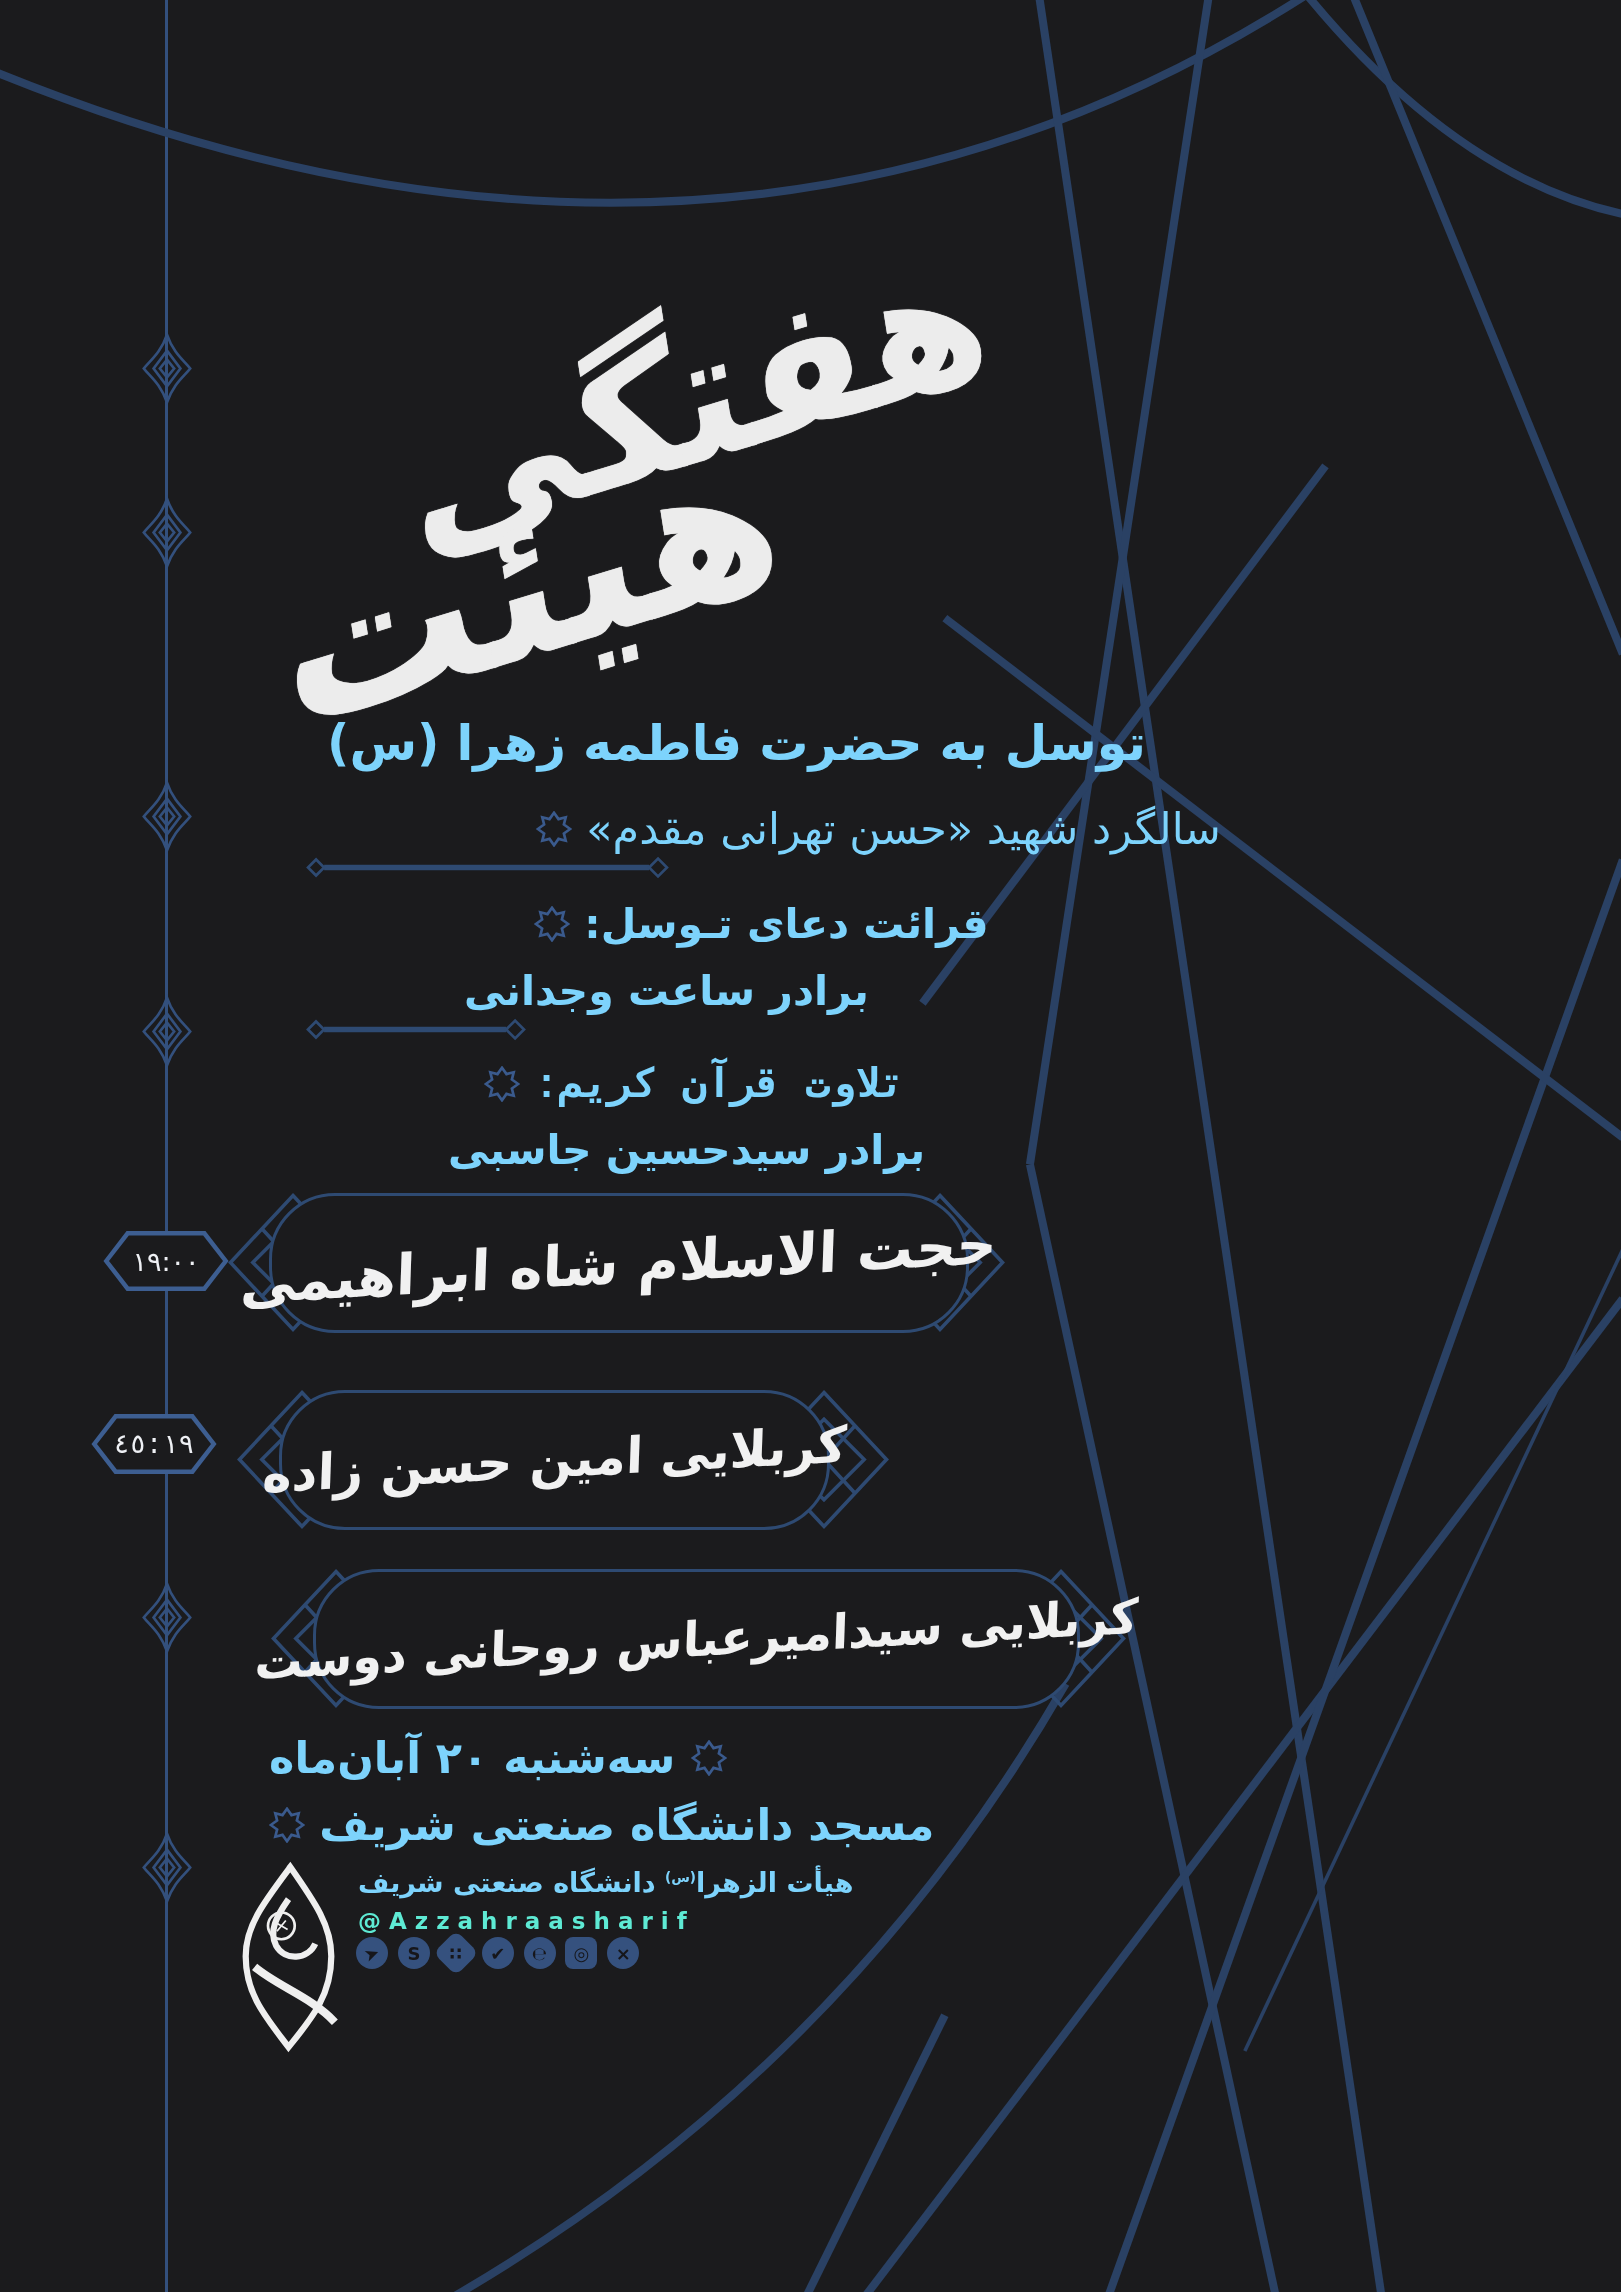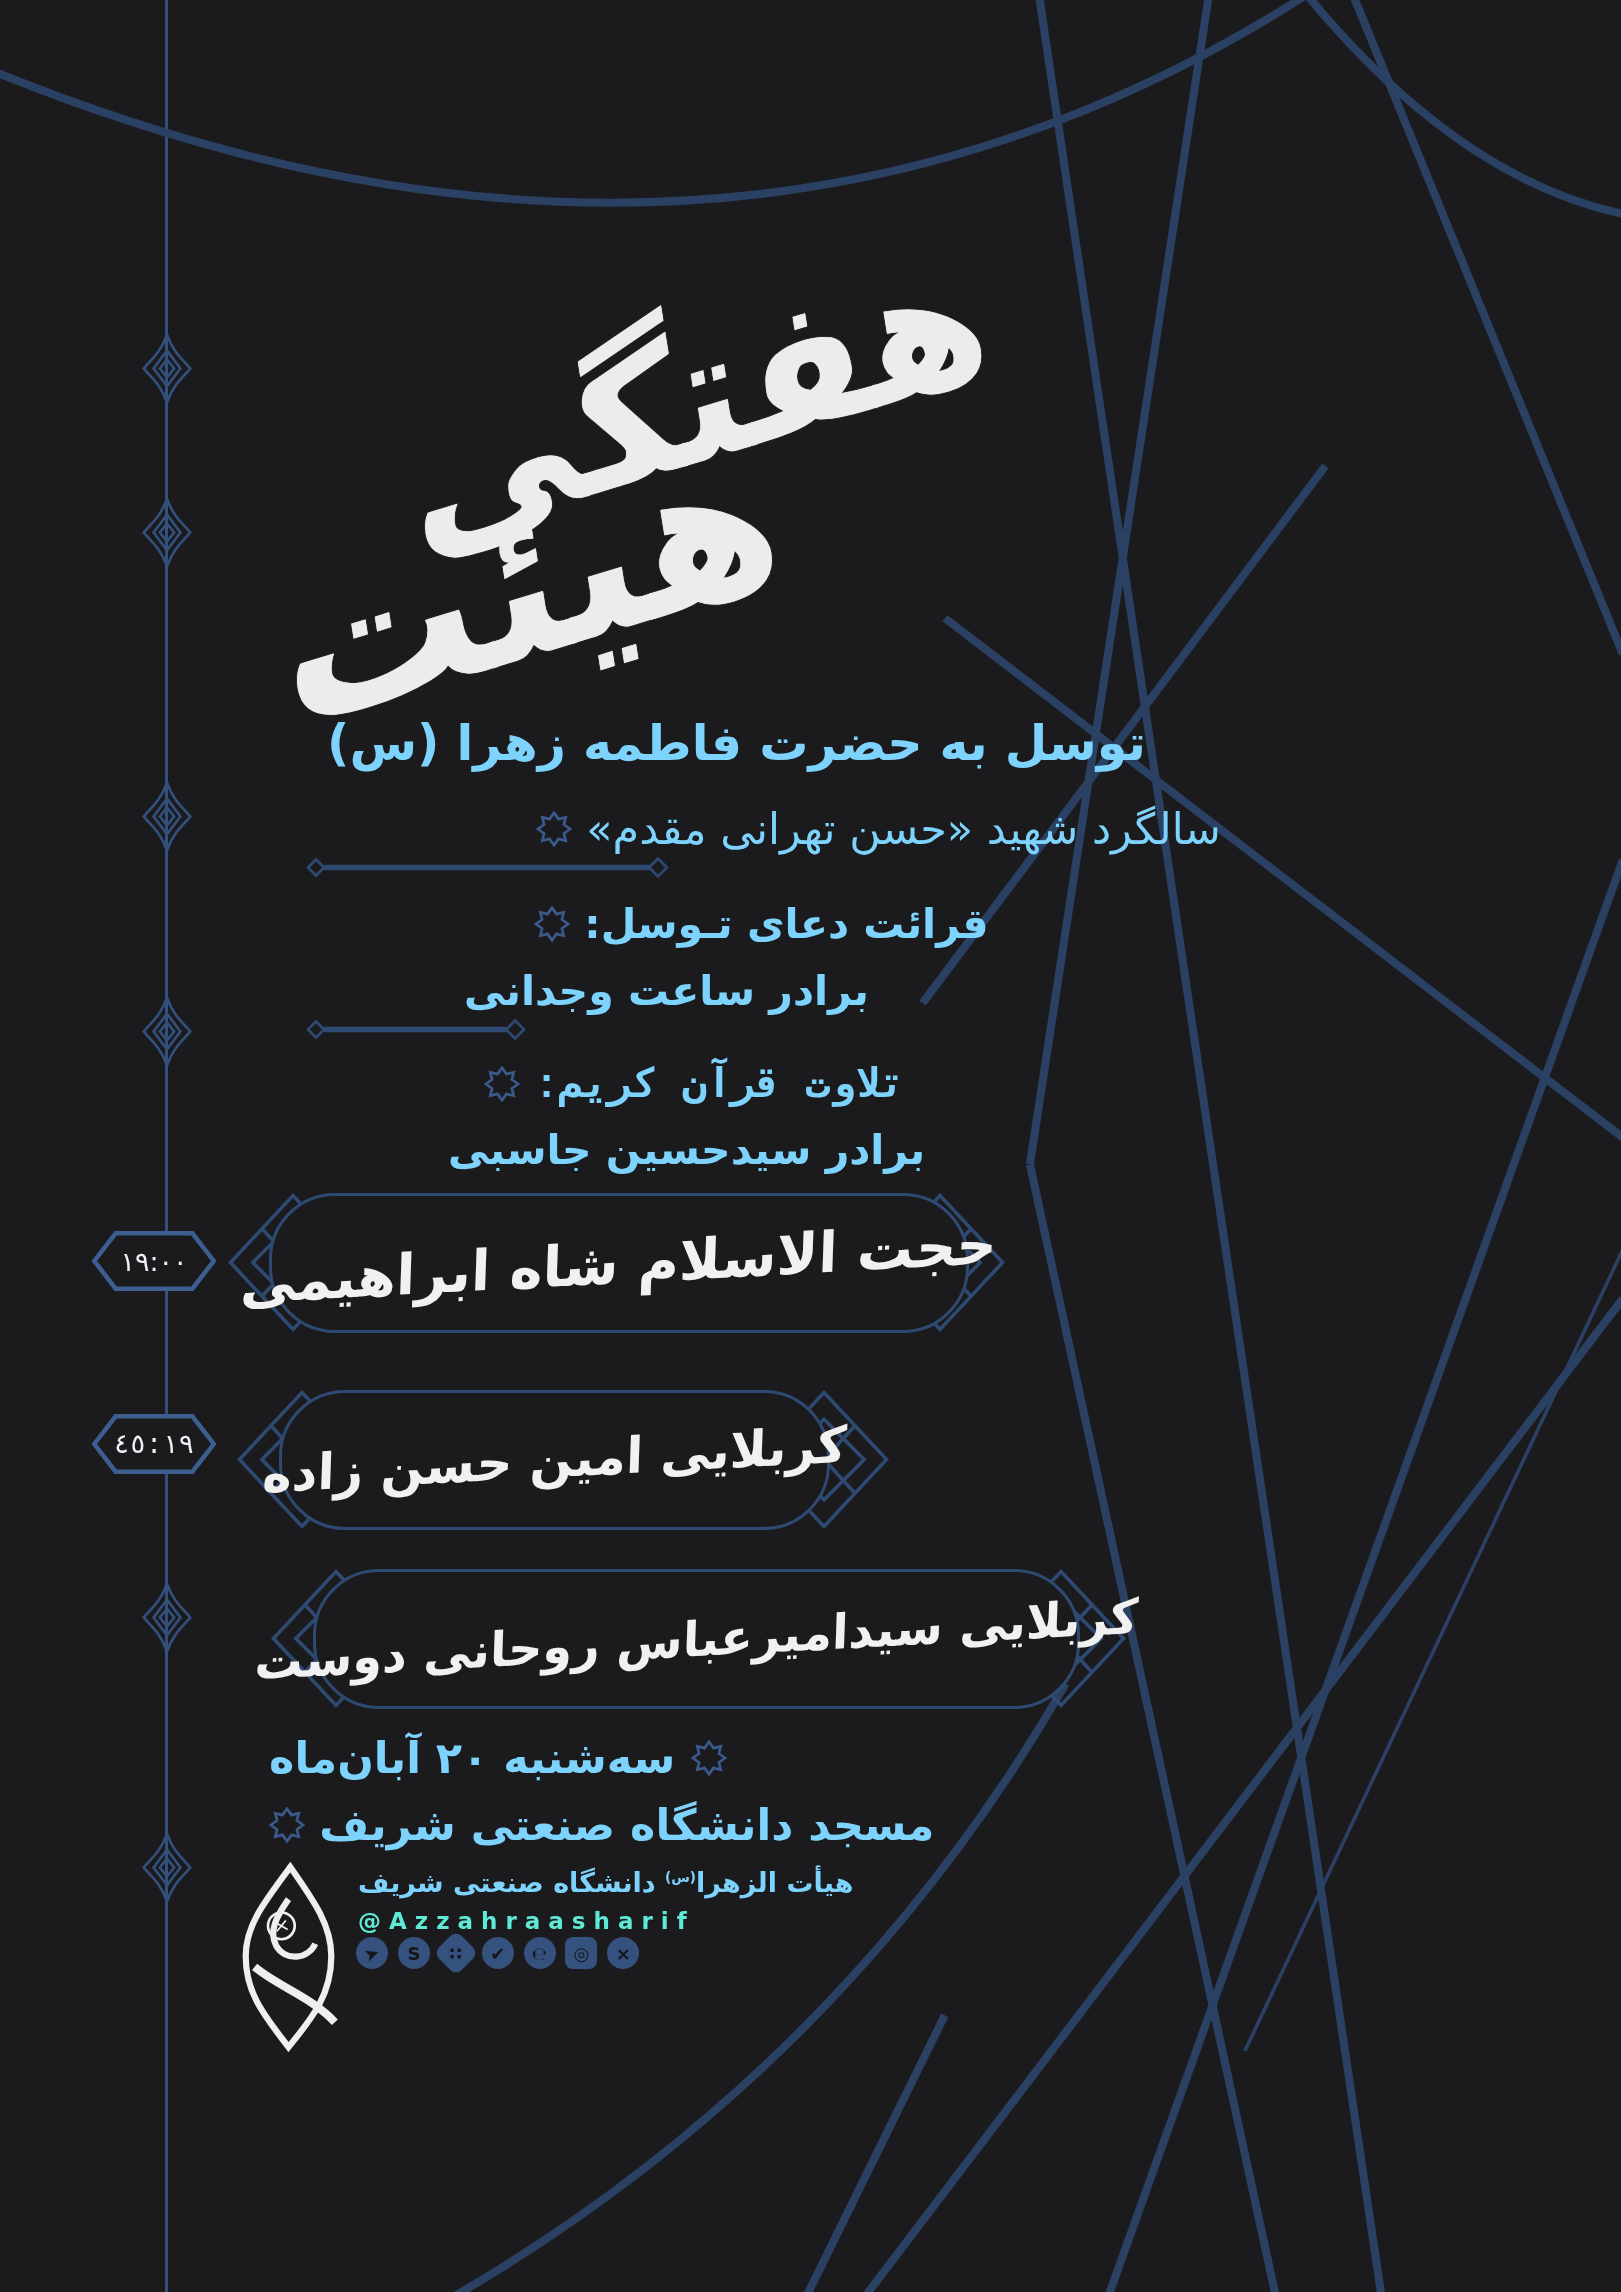--- a/index.html
+++ b/index.html
@@ -97,21 +97,21 @@
       </g>
     </svg>
   <svg class="abs" style="left:142px;top:1830px;z-index:2;" width="50" height="75" viewBox="0 0 56 84">
       <g stroke="#33507d" stroke-width="3" fill="none">
         <path d="M28 4 C21 25 8 34 2 42 C8 50 21 59 28 80 C35 59 48 50 54 42 C48 34 35 25 28 4 Z"></path>
         <path d="M28 22 L43 42 L28 62 L13 42 Z"></path>
         <path d="M28 32 L36 42 L28 52 L20 42 Z"></path>
       </g>
     </svg>
 
-  <div class="hex" style="left:87px;top:1228px;">
+  <div class="hex" style="left:99px;top:1228px;">
     <svg width="134" height="66" viewBox="0 0 150 74">
         <polygon points="8,37 32,6 118,6 142,37 118,68 32,68" fill="#1b1b1d" stroke="#3d5e91" stroke-width="5"></polygon>
       </svg>
     <span class="fa">۱۹:۰۰</span>
   </div>
   <div class="hex" style="left:87px;top:1411px;font-family:Liberation Mono, monospace;">
     <svg width="134" height="66" viewBox="0 0 150 74">
         <polygon points="8,37 32,6 118,6 142,37 118,68 32,68" fill="#1b1b1d" stroke="#3d5e91" stroke-width="5"></polygon>
       </svg>
     <span class="fa">۱۹:٤٥</span>

